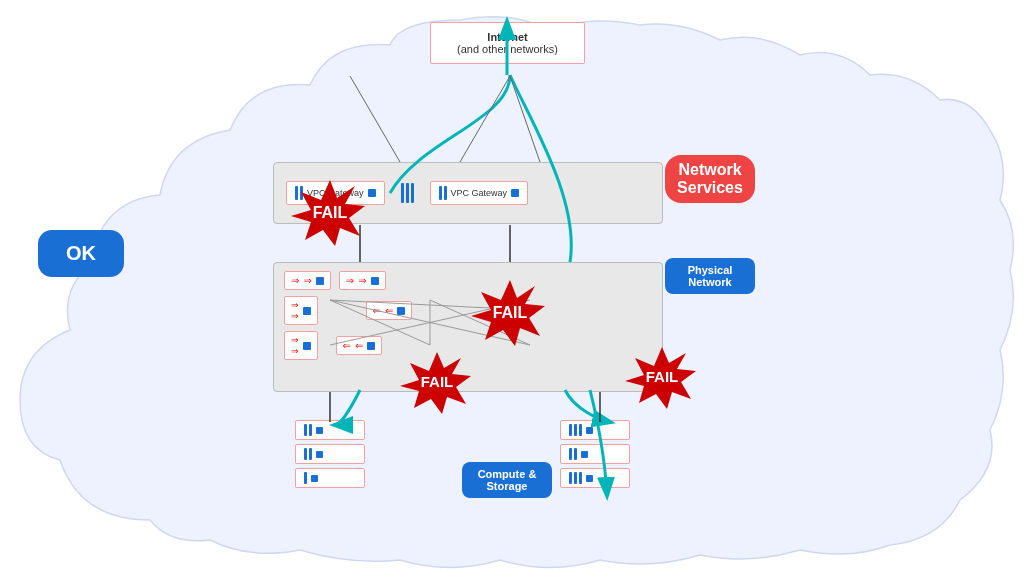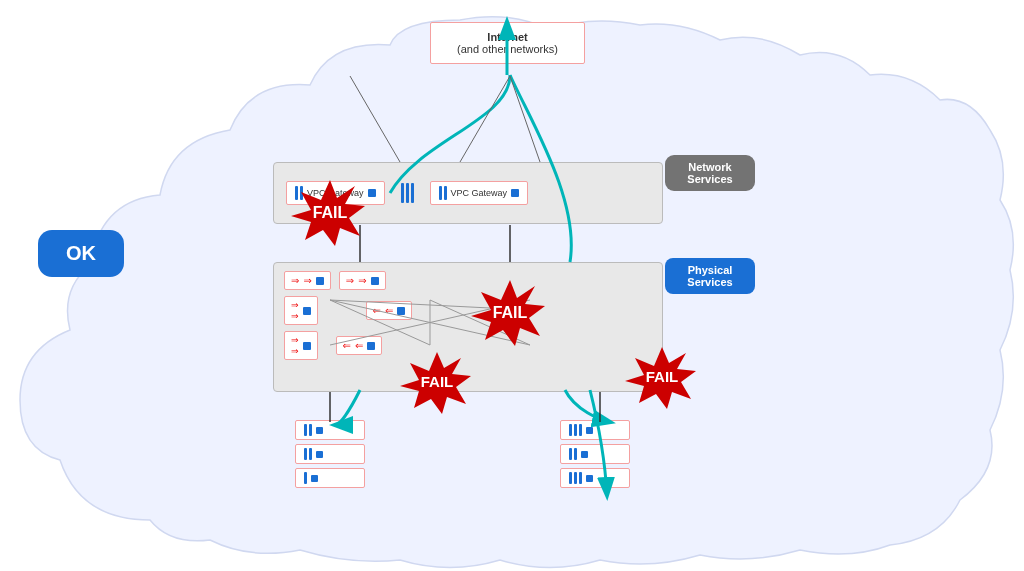--- a/index.html
+++ b/index.html
@@ -52,26 +52,26 @@
       font-size: 11px;
       color: #333;
       border-radius: 2px;
     }
 
     
     .label-network-services {
       position: absolute;
       top: 155px;
       left: 665px;
-      background: #737373;
+      background: #ef4444;
       color: white;
-      font-size: 11px;
+      font-size: 16px;
       font-weight: bold;
       padding: 6px 10px;
-      border-radius: 9px;
+      border-radius: 16px;
       text-align: center;
       width: 90px;
     }
 
     
     .label-physical-network {
       position: absolute;
       top: 258px;
       left: 665px;
       background: #1a6fd4;
@@ -325,21 +325,21 @@
         <div class="vpc-square"></div>
       </div>
     </div>
   </div>
 
   <div class="label-network-services">
     <span>Network Services</span>
   </div>
 
   <div class="label-physical-network">
-    <span>Physical Services</span>
+    <span>Physical Network</span>
   </div>
 
   <div class="server-col" style="left:295px;top:420px;">
     <div class="server-box">
       <div class="server-lines">
           <span></span>
           <span></span>
         </div>
       <div class="server-sq"></div>
     </div>
@@ -377,20 +377,23 @@
     <div class="server-box">
       <div class="server-lines">
           <span></span>
           <span></span>
           <span></span>
         </div>
       <div class="server-sq"></div>
     </div>
   </div>
 
+  <div class="label-compute-storage">
+    <span>Compute &amp; Storage</span>
+  </div>
 
   <svg class="arrows-svg" viewBox="0 0 1024 571">
     <defs>
       <marker id="arrowTeal" markerWidth="8" markerHeight="8" refX="6" refY="3" orient="auto">
         <path d="M0,0 L0,6 L8,3 z" fill="#00b5b8"></path>
       </marker>
       <marker id="arrowTealUp" markerWidth="8" markerHeight="8" refX="2" refY="3" orient="auto">
         <path d="M8,0 L8,6 L0,3 z" fill="#00b5b8"></path>
       </marker>
     </defs>

